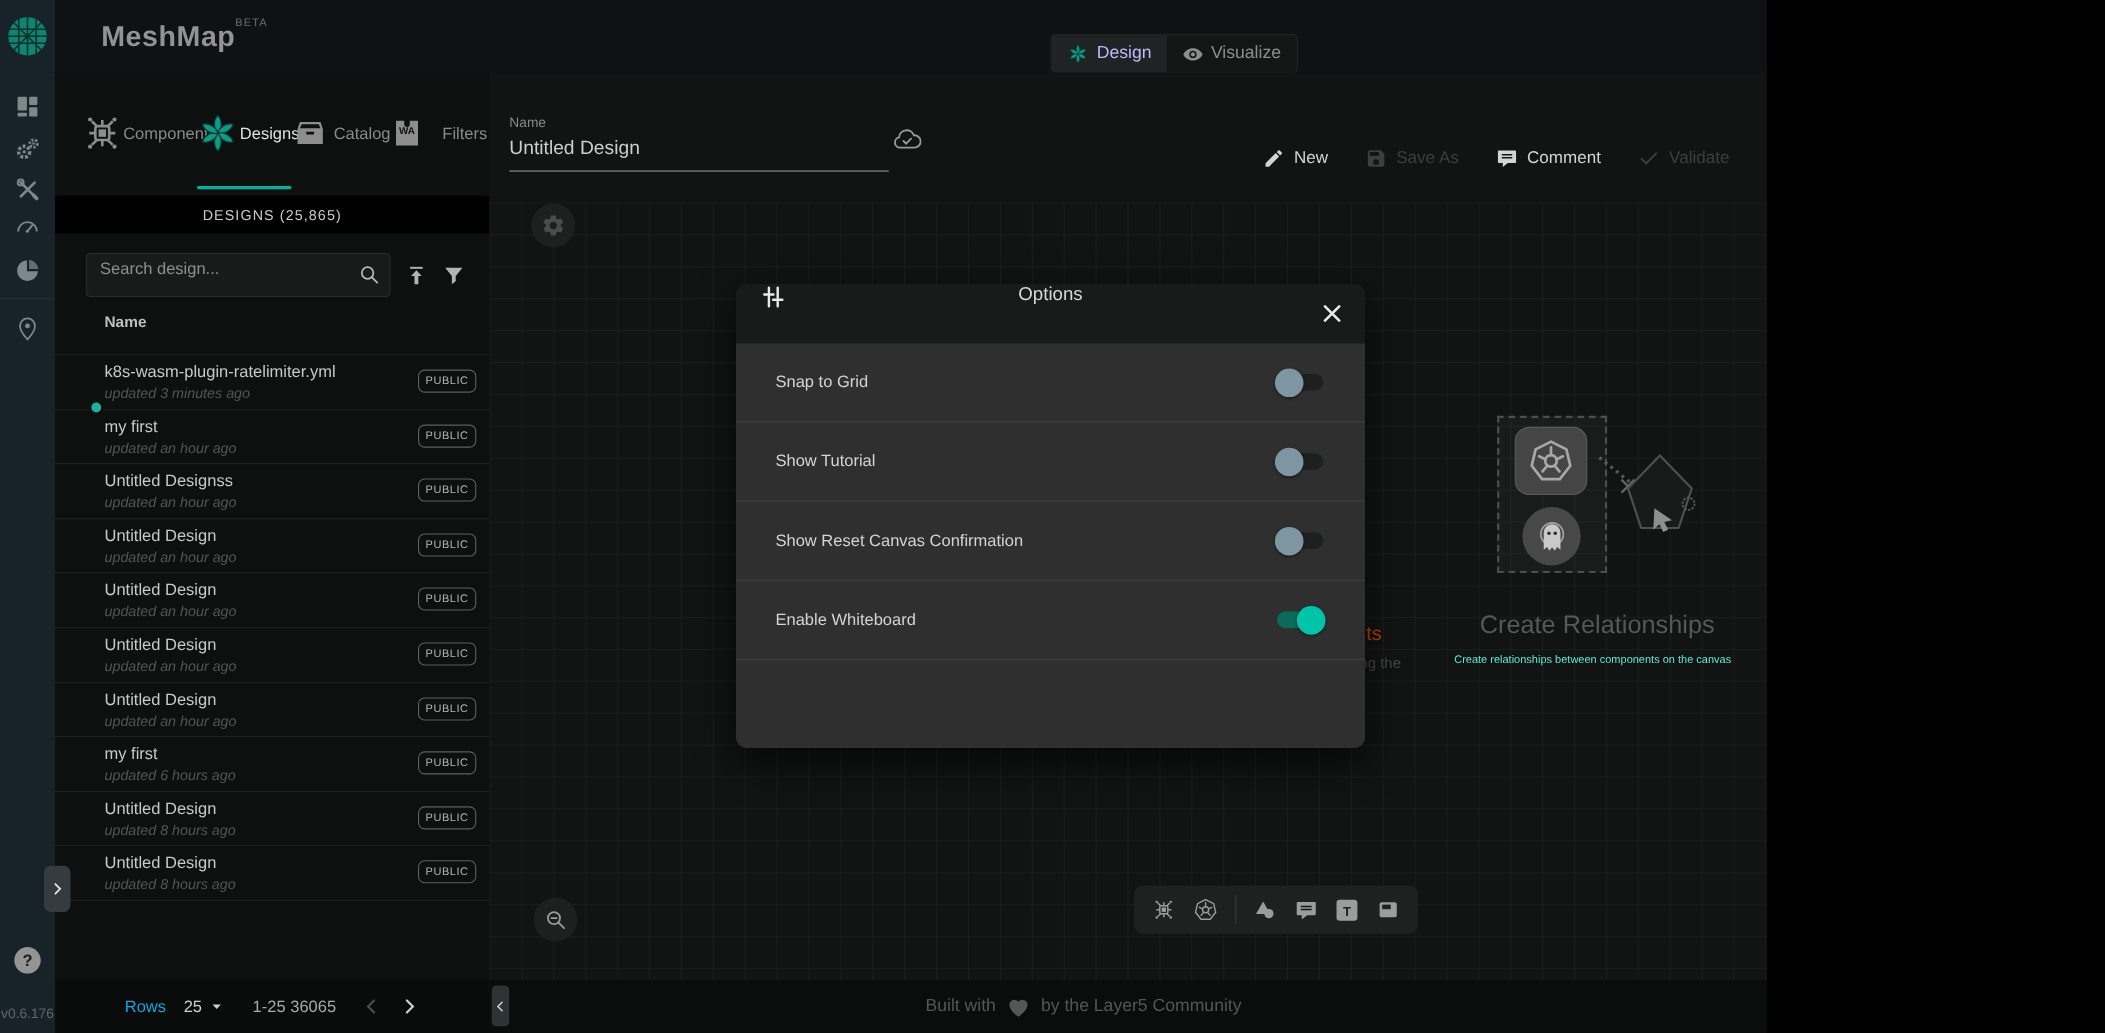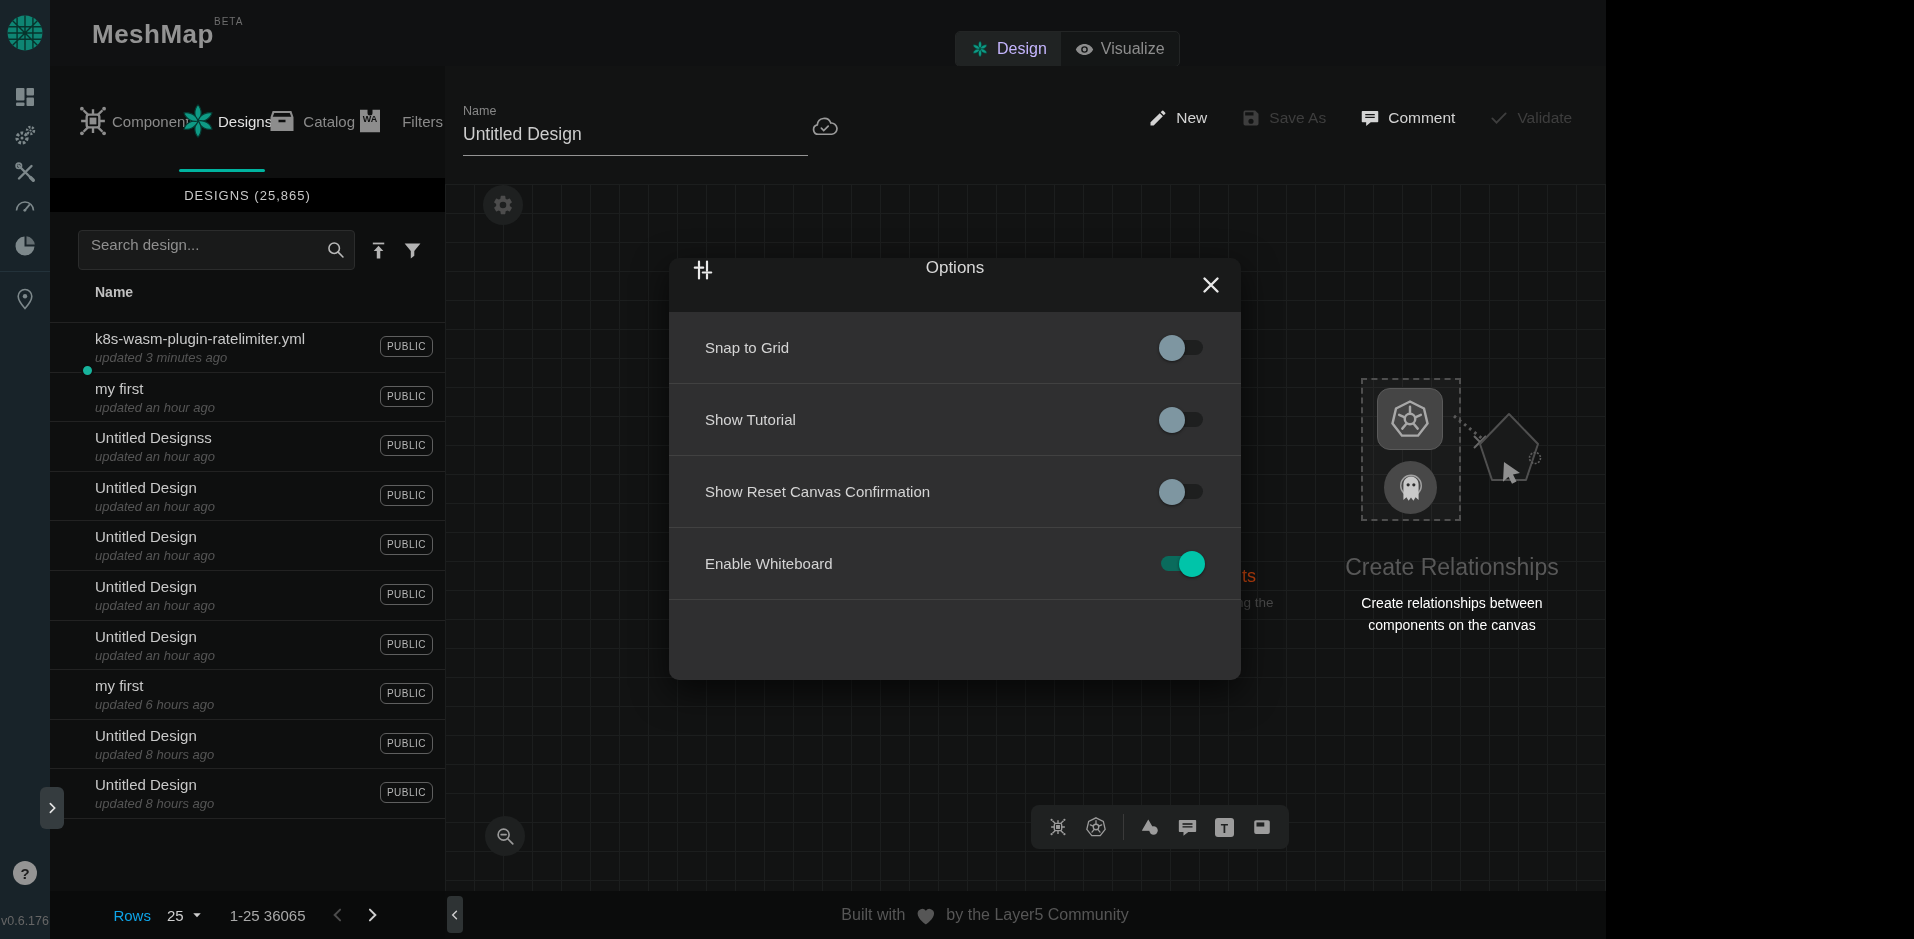--- a/index.html
+++ b/index.html
@@ -59,34 +59,34 @@
   .pf-next{color:#cfcfcf;cursor:pointer}
   
   .canvas{position:absolute;left:445px;top:66px;width:1423px;height:825px;background:#121313}
   .gridlayer{position:absolute;left:0;top:118px;width:1377px;height:707px;
     background-image:linear-gradient(#1c1e1e 1px,transparent 1px),linear-gradient(90deg,#1c1e1e 1px,transparent 1px);
     background-size:29px 29px}
   .name-field{position:absolute;left:18px;top:38px}
   .name-field .nf-label{font-size:12.5px;color:#878787}
   .name-field input{display:block;margin-top:4px;width:345px;background:transparent;border:none;border-bottom:1px solid #949494;color:#cdcdcd;font-size:17.5px;padding:2px 0 10px;outline:none;font-family:"Liberation Sans",sans-serif}
   .cloud-ic{position:absolute;left:366px;top:48px;color:#9a9a9a}
-  .cv-toolbar{position:absolute;top:41px;right:56px;display:flex;gap:34px}
+  .cv-toolbar{position:absolute;top:67px;right:56px;display:flex;gap:34px}
   .tbi{display:flex;align-items:center;gap:8px;font-size:15.5px;color:#3e3e3e;cursor:default}
   .tbi.on{color:#d4d4d4;cursor:pointer}
   .circ-btn{position:absolute;width:40px;height:40px;border-radius:50%;background:#1e2020;display:flex;align-items:center;justify-content:center;cursor:pointer}
   .dock{position:absolute;left:586px;top:739px;height:44px;background:#1f2121;border-radius:8px;display:flex;align-items:center;gap:16px;padding:0 16px;color:#9c9c9c}
   .dock-div{width:1px;height:26px;background:#3a3a3a}
   .dock .dk{cursor:pointer}
   
   .onb-box{position:absolute;left:916px;top:312px;width:100px;height:143px;border:2px dashed #4e4e4e;background:rgba(255,255,255,.035)}
   .onb-k8s{position:absolute;left:14px;top:8px;width:66px;height:62px;border-radius:13px;background:#454545;border:1px solid #5a5a5a;display:flex;align-items:center;justify-content:center;color:#a8a8a8}
   .onb-circle{position:absolute;left:21px;top:81px;width:53px;height:53px;border-radius:50%;background:#484848;display:flex;align-items:center;justify-content:center}
   .onb-art{position:absolute;left:995px;top:290px}
   .onb-title{position:absolute;left:857px;top:488px;width:300px;text-align:center;font-size:23px;color:#585858}
-  .onb-desc{position:absolute;left:877px;top:527px;width:260px;text-align:center;font-size:14px;line-height:1.55;color:#ffffff}
+  .onb-desc{position:absolute;left:877px;top:527px;width:260px;text-align:left;font-size:10px;line-height:1.55;color:#5eead4}
   .frag1{position:absolute;left:797px;top:500px;font-size:18px;color:#c2410c}
   .frag2{position:absolute;left:791px;top:529px;font-size:13.5px;color:#484848}
   
   .rrail{position:absolute;left:1868px;top:66px;width:46px;height:825px;background:#0e0f0f}
   .rr-ic{position:absolute;left:12px;width:22px;height:22px;color:#8c8c8c;cursor:pointer}
   
   .cfoot{position:absolute;left:445px;top:891px;width:1469px;height:48px;background:#0b0c0c}
   .cfoot-text{position:absolute;left:540px;top:0;height:48px;transform:translateX(-50%);display:flex;align-items:center;gap:9px;font-size:16px;color:#565656;white-space:nowrap}
   .ftab{position:absolute;top:5px;width:16px;height:37px;background:#2e3334;border-radius:4px;display:flex;align-items:center;justify-content:center;color:#cfcfcf;cursor:pointer}
   

